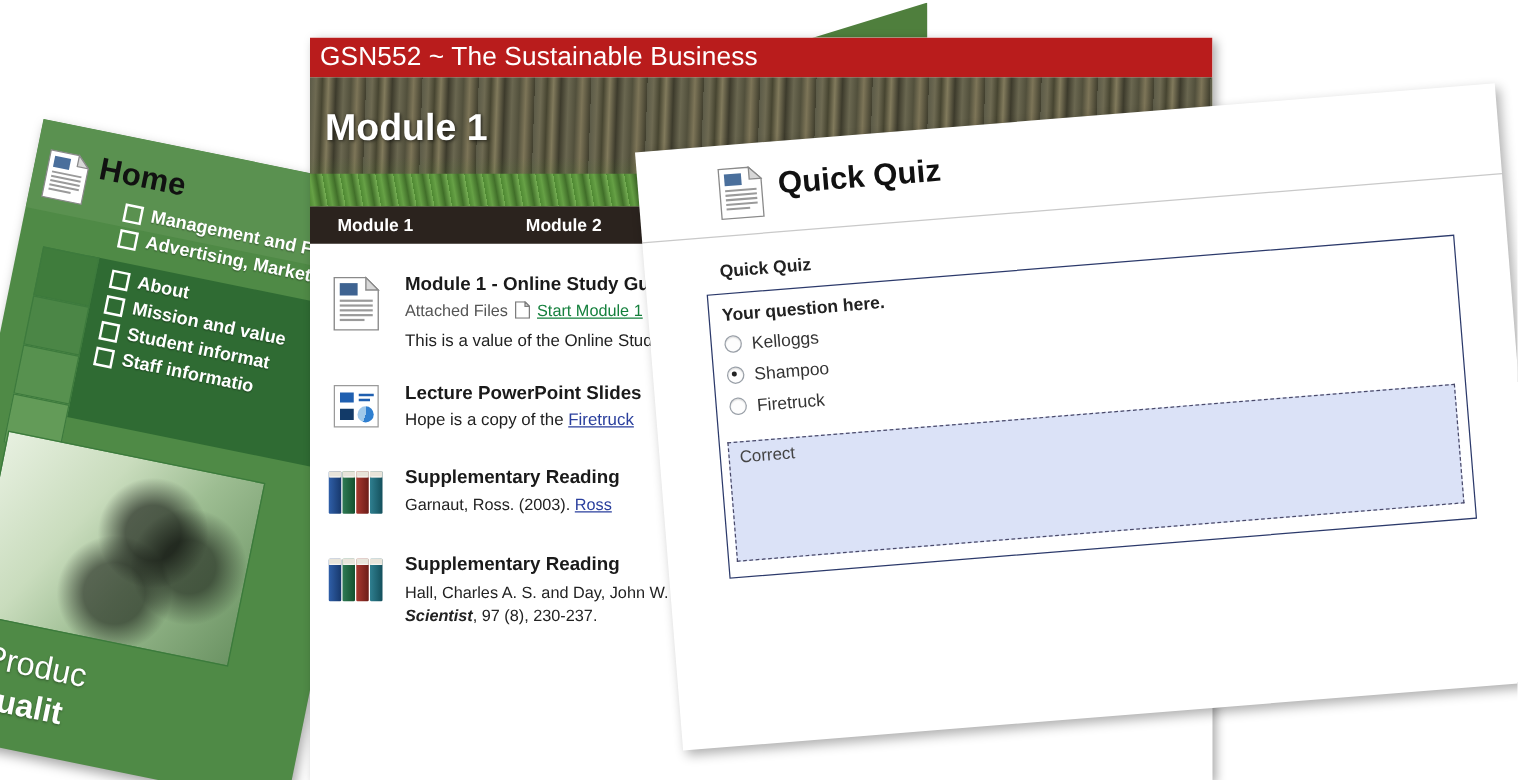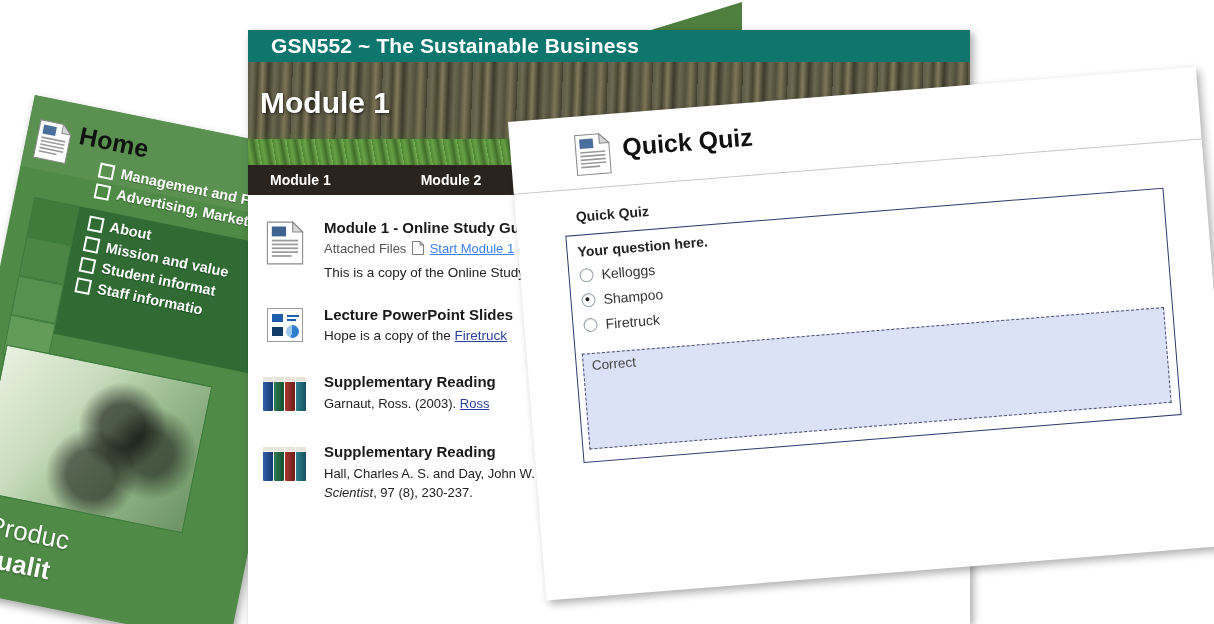--- a/index.html
+++ b/index.html
@@ -61,24 +61,23 @@
   .gp-tag .t2{font-size:26px;font-weight:bold;text-shadow:0 1px 2px rgba(0,0,0,.35);margin-top:2px;}
 
   
   .course-page{
     position:absolute;left:248px;top:30px;width:722px;height:594px;
     background:#ffffff;
     box-shadow:3px 3px 8px rgba(0,0,0,.35);
     overflow:hidden;
   }
   .cp-title{
-    height:32px;background:#0f766e;color:#ffffff;
-    font-size:21px;display:flex;align-items:center;padding-left:23px;
+    height:32px;background:#b91c1c;color:#ffffff;
+    font-size:21px;display:flex;align-items:center;padding-left:8px;
     letter-spacing:.1px;
-    font-weight:bold;
   }
   .cp-banner{
     position:relative;height:103px;overflow:hidden;
     background:
       linear-gradient(to bottom, rgba(255,255,255,0) 62%, rgba(70,120,40,.45) 100%),
       repeating-linear-gradient(92deg,
         #5c5b48 0px,#6e6a52 5px,#474531 10px,#817a5c 15px,#3d3b2c 21px,#6a6750 27px,
         #52503c 33px,#7d7558 38px,#42402f 45px),
       linear-gradient(to bottom,#8a8a6e 0%,#6f7a4c 55%,#4e7a35 100%);
   }
@@ -99,26 +98,26 @@
   }
   .cp-nav .navitem:nth-child(2){margin-left:62px;text-align:center;}
   .cp-nav .navitem:nth-child(3){margin-left:60px;}
 
   .cp-body{padding:24px 0 0 14px;}
   .item{display:flex;gap:16px;margin-bottom:22px;}
   .item .ico{flex:none;width:46px;display:flex;justify-content:center;padding-top:2px;}
   .item .txt{flex:1;min-width:0;}
   .item .h{font-size:15px;font-weight:bold;color:#1a1a1a;margin-bottom:5px;}
   .item .sub{font-size:13px;color:#555;white-space:nowrap;}
-  .item .sub .lk{color:#3b82f6;}
+  .item .sub .lk{color:#15803d;}
   .item .p{font-size:13.5px;color:#222;margin-top:9px;white-space:nowrap;}
   .item .p .lk{color:#2a3f9d;text-decoration:underline;}
   .item .ref{font-size:13px;color:#222;margin-top:2px;line-height:1.35;}
   .item .ref .lk{color:#2a3f9d;text-decoration:underline;}
-  .item .ref i{font-style:italic;}
+  .item .ref i{font-style:italic;font-weight:bold;}
 
   
   .docsvg{display:block;}
 
   
   .ppt{width:34px;height:32px;border:1px solid #9a9a9a;background:#fff;position:relative;}
   .ppt .b1{position:absolute;left:4px;top:5px;width:11px;height:8px;background:#1f5fb0;}
   .ppt .b2{position:absolute;left:4px;top:18px;width:11px;height:9px;background:#123a68;}
   .ppt .l1{position:absolute;left:19px;top:6px;width:12px;height:2px;background:#1f5fb0;}
   .ppt .l2{position:absolute;left:19px;top:10px;width:9px;height:2px;background:#1f5fb0;}
@@ -284,21 +283,21 @@
             <span>Attached Files</span>
             <span>
               <svg width="12" height="14" viewBox="0 0 12 14" style="vertical-align:-2px;margin:0 2px;">
                 <polygon points="0.5,0.5 8,0.5 11.5,4 11.5,13.5 0.5,13.5" fill="#fff" stroke="#7d7d7d"></polygon>
                 <polygon points="8,0.5 11.5,4 8,4" fill="#d5d5d5" stroke="#7d7d7d"></polygon>
               </svg>
             </span><a class="lk" href="#">Start Module 1</a>
             <span>(Pa</span>
           </div>
           <div class="p">
-            <span>This is a copy of the Online Stud</span><span>y</span>
+            <span>This is a value of the Online Stud</span><span>y</span>
           </div>
         </div>
       </div>
 
       <div class="item" style="margin-top:26px;">
         <div class="ico">
           <div class="ppt">
             <div class="b1"></div>
             <div class="b2"></div>
             <div class="l1"></div>

